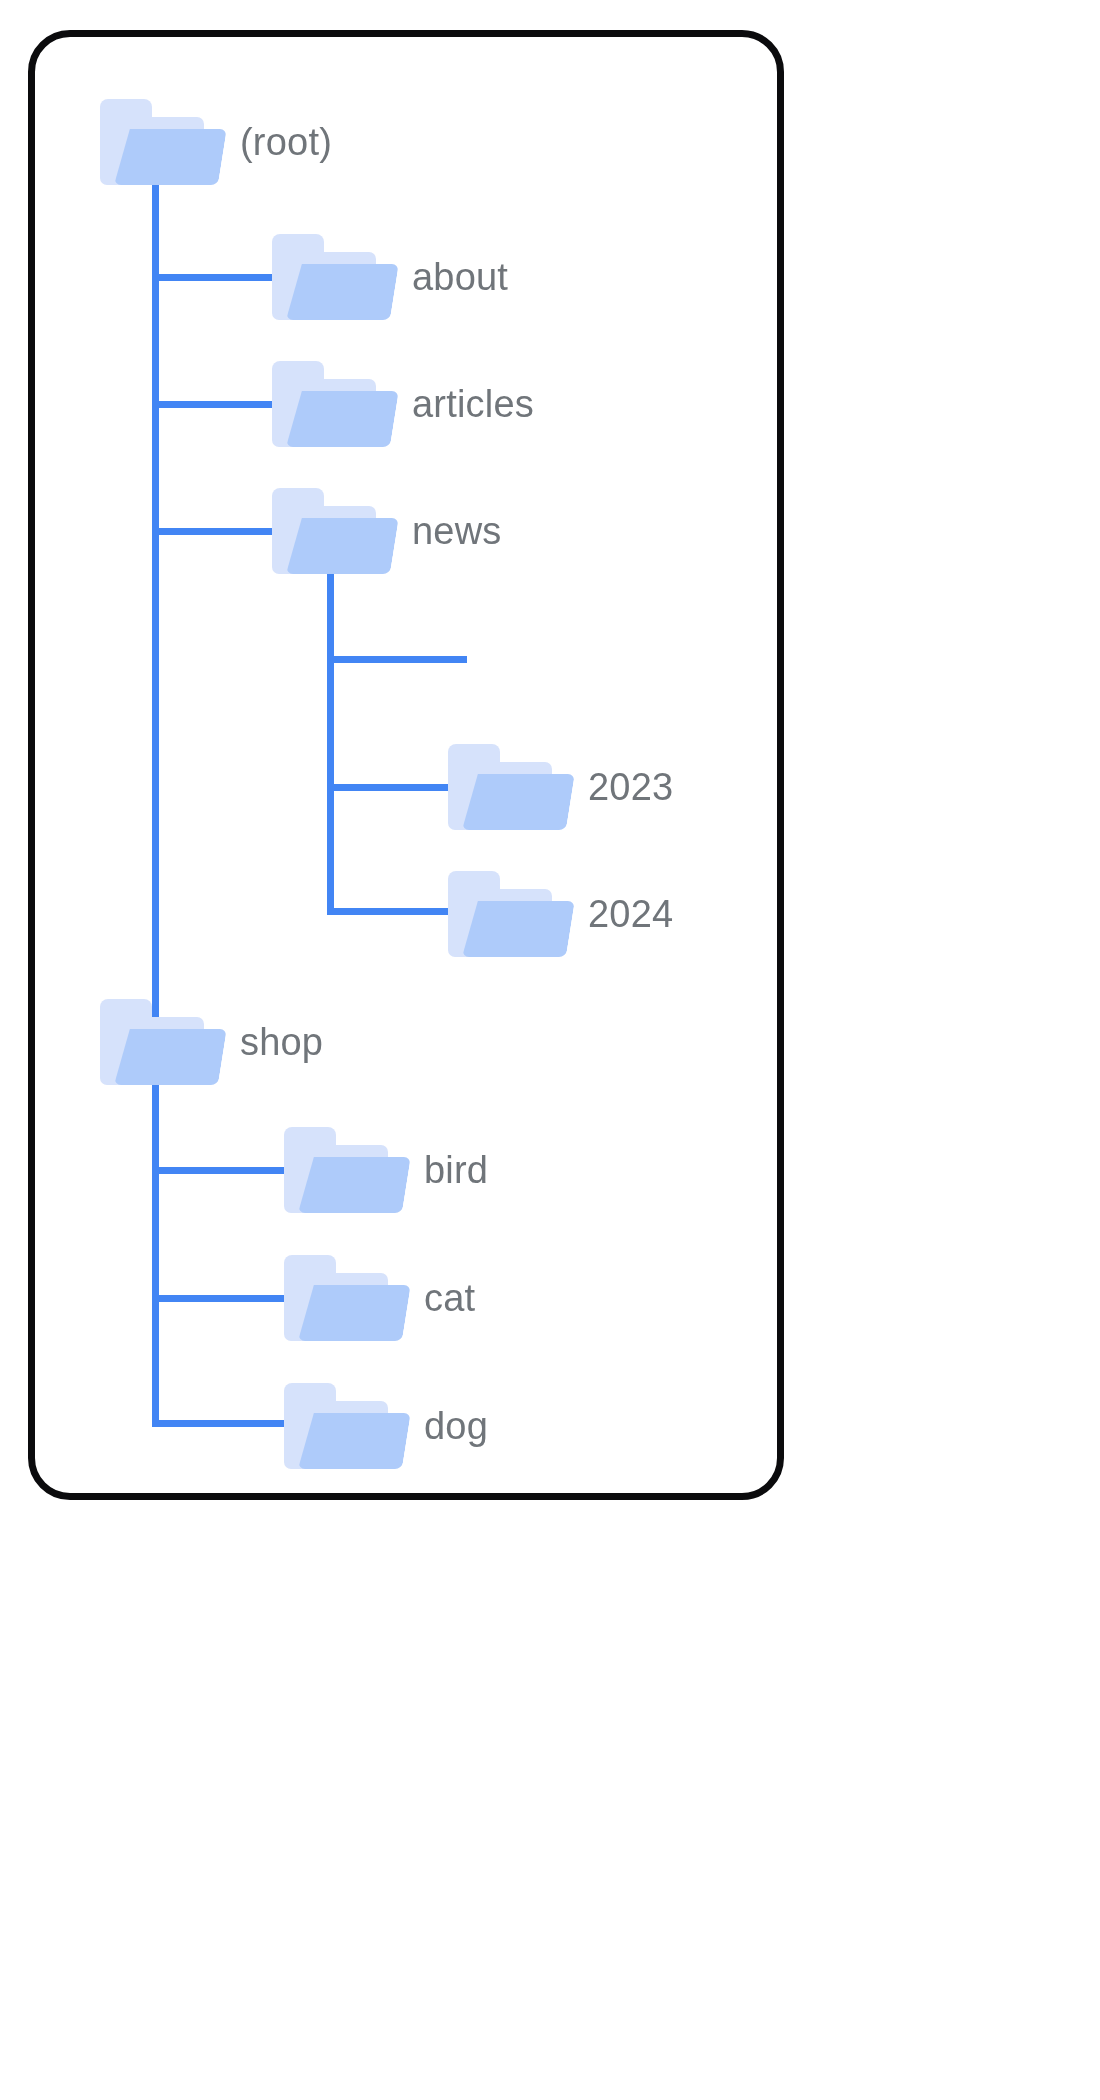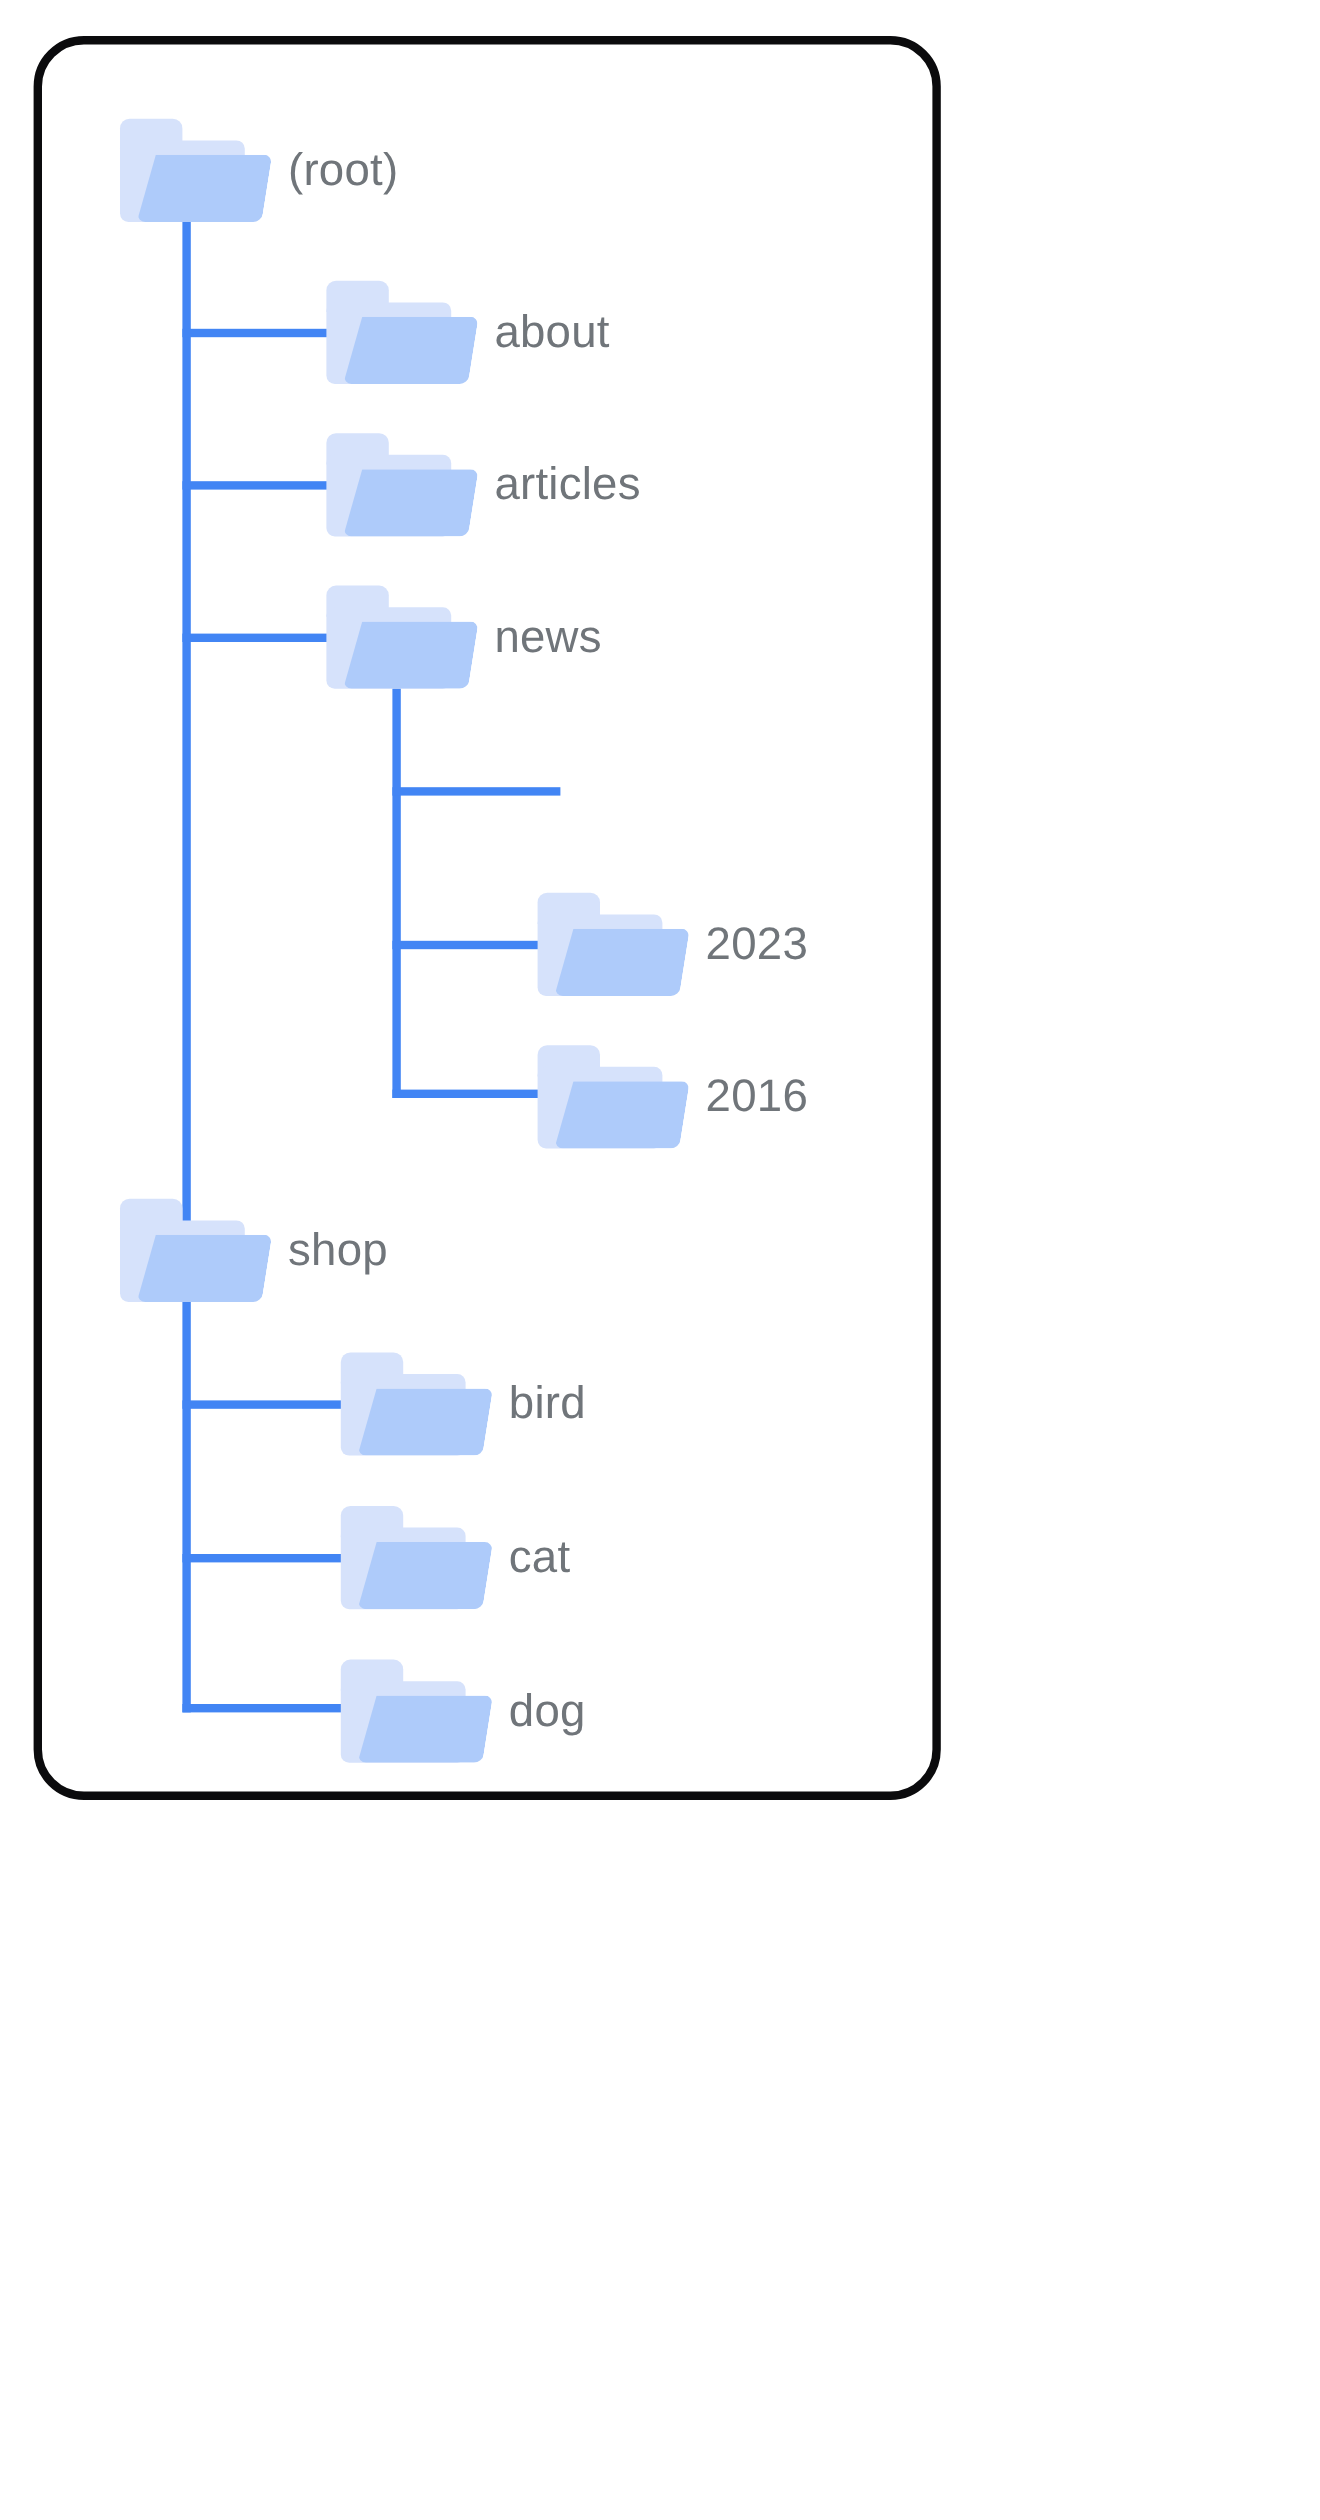--- a/index.html
+++ b/index.html
@@ -192,21 +192,21 @@
       </span>
       <span class="node-label">2023</span>
     </div>
 
     <div class="node" style="left:448px; top:871px;">
       <span class="folder-icon">
         <span class="fi-tab"></span>
           <span class="fi-back"></span>
           <span class="fi-front"></span>
       </span>
-      <span class="node-label">2016</span>
+      <span class="node-label">2024</span>
     </div>
 
     <div class="node" style="left:100px; top:999px;">
       <span class="folder-icon">
         <span class="fi-tab"></span>
           <span class="fi-back"></span>
           <span class="fi-front"></span>
       </span>
       <span class="node-label">shop</span>
     </div>

